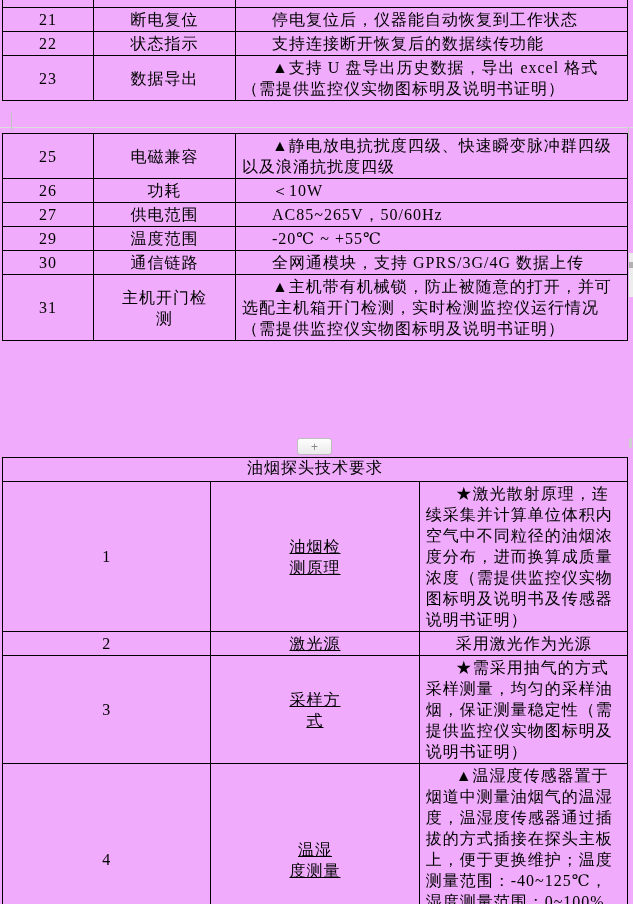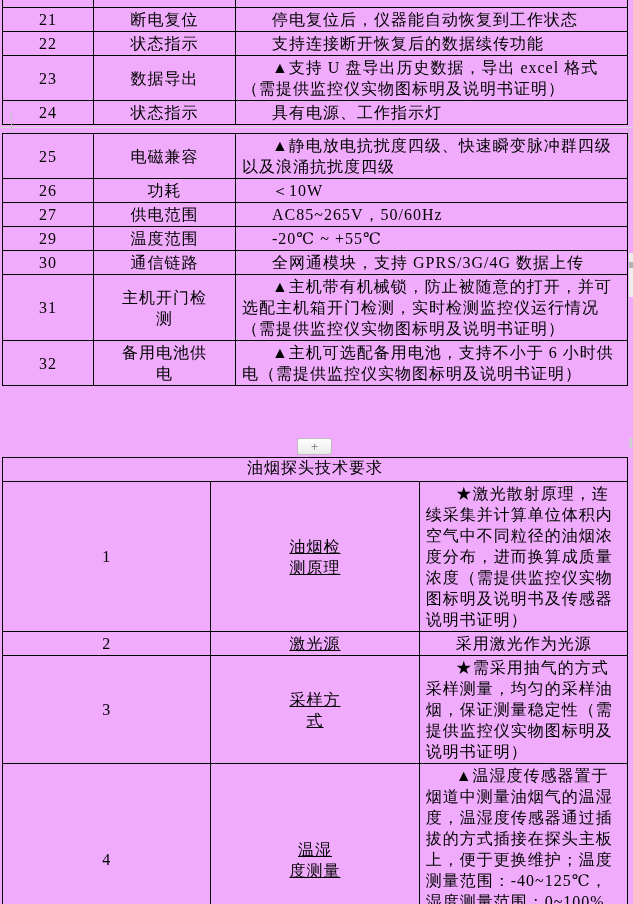--- a/index.html
+++ b/index.html
@@ -57,25 +57,20 @@
         <tr>
           <td class="cell-num">22</td>
           <td class="cell-label">状态指示</td>
           <td class="cell-content">支持连接断开恢复后的数据续传功能</td>
         </tr>
         <tr>
           <td class="cell-num">23</td>
           <td class="cell-label">数据导出</td>
           <td class="cell-content">▲支持 U 盘导出历史数据，导出 excel 格式（需提供监控仪实物图标明及说明书证明）</td>
         </tr>
-        <tr>
-          <td class="cell-num">24</td>
-          <td class="cell-label">状态指示</td>
-          <td class="cell-content">具有电源、工作指示灯</td>
-        </tr>
       </tbody>
   </table>
 
   <div class="gap-rule"></div>
   <div class="tick tick-left-gap1"></div>
   <div class="tick tick-right-gap1"></div>
 
   <table class="spec" style="top:133px">
     <tbody>
         <tr>
@@ -101,26 +96,20 @@
         <tr>
           <td class="cell-num">30</td>
           <td class="cell-label">通信链路</td>
           <td class="cell-content">全网通模块，支持 GPRS/3G/4G 数据上传</td>
         </tr>
         <tr>
           <td class="cell-num">31</td>
           <td class="cell-label">主机开门检
 测</td>
           <td class="cell-content">▲主机带有机械锁，防止被随意的打开，并可选配主机箱开门检测，实时检测监控仪运行情况（需提供监控仪实物图标明及说明书证明）</td>
-        </tr>
-        <tr>
-          <td class="cell-num">32</td>
-          <td class="cell-label">备用电池供
-电</td>
-          <td class="cell-content">▲主机可选配备用电池，支持不小于 6 小时供电（需提供监控仪实物图标明及说明书证明）</td>
         </tr>
       </tbody>
   </table>
 
   <div class="margin-strip"></div>
   <div class="margin-dash"></div>
 
   <button class="insert-btn">+</button>
   <div class="tick tick-right-gap2"></div>
 

